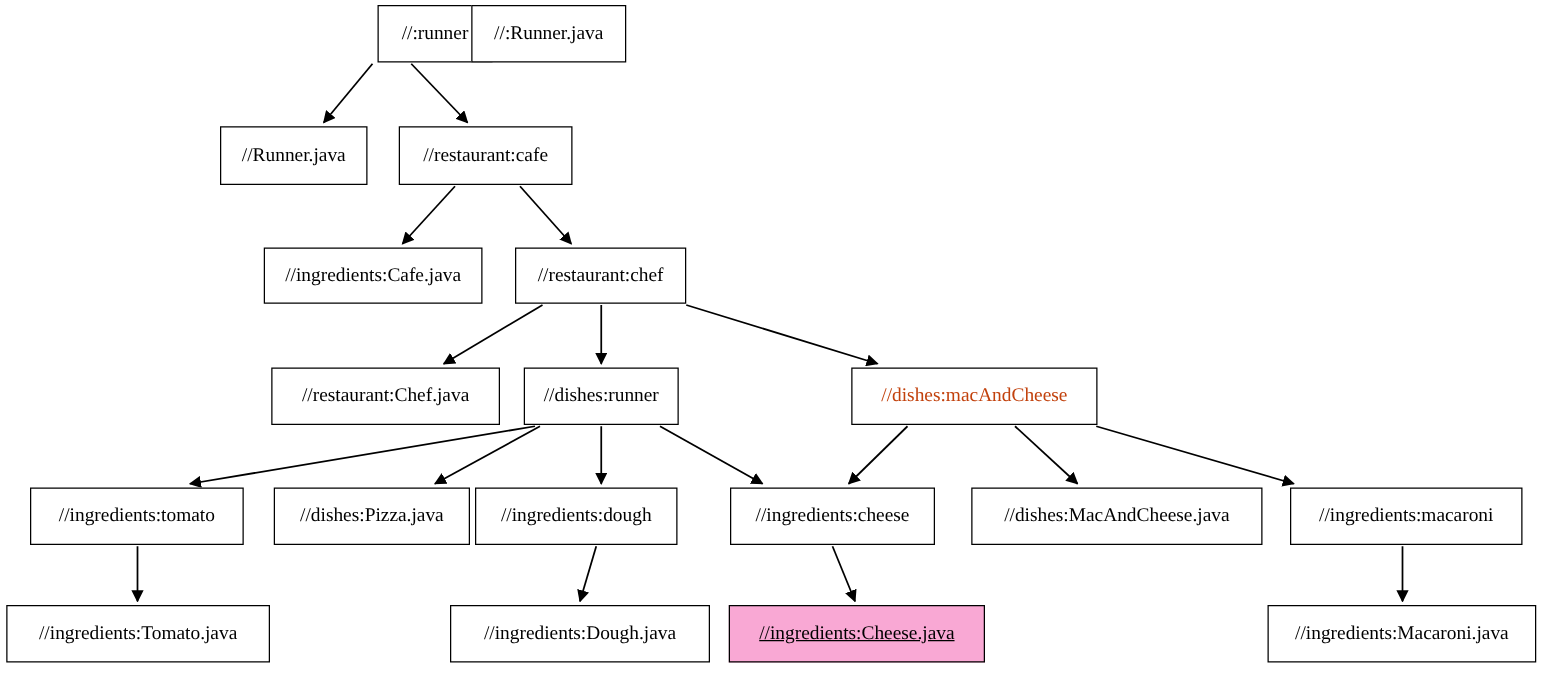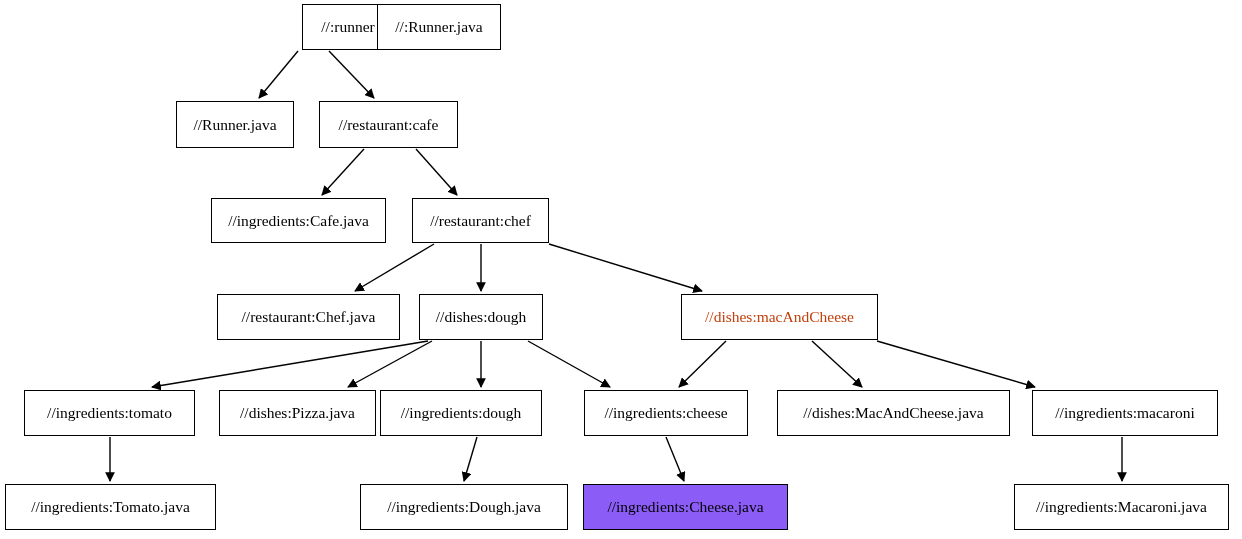--- a/index.html
+++ b/index.html
@@ -92,21 +92,21 @@
       <div class="graph-node" style="left: 211px; top: 198px; width: 175px; height: 45px; border-color: rgb(0, 0, 0); background: rgb(255, 255, 255);">
         <span class="node-label" style="color: rgb(0, 0, 0);">//ingredients:Cafe.java</span>
       </div>
       <div class="graph-node" style="left: 412px; top: 198px; width: 137px; height: 45px; border-color: rgb(0, 0, 0); background: rgb(255, 255, 255);">
         <span class="node-label" style="color: rgb(0, 0, 0);">//restaurant:chef</span>
       </div>
       <div class="graph-node" style="left: 217px; top: 294px; width: 183px; height: 46px; border-color: rgb(0, 0, 0); background: rgb(255, 255, 255);">
         <span class="node-label" style="color: rgb(0, 0, 0);">//restaurant:Chef.java</span>
       </div>
       <div class="graph-node" style="left: 419px; top: 294px; width: 124px; height: 46px; border-color: rgb(0, 0, 0); background: rgb(255, 255, 255);">
-        <span class="node-label" style="color: rgb(0, 0, 0);">//dishes:dough</span>
+        <span class="node-label" style="color: rgb(0, 0, 0);">//dishes:runner</span>
       </div>
       <div class="graph-node" style="left: 681px; top: 294px; width: 197px; height: 46px; border-color: rgb(0, 0, 0); background: rgb(255, 255, 255);">
         <span class="node-label" style="color: #c2410c;">//dishes:macAndCheese</span>
       </div>
       <div class="graph-node" style="left: 24px; top: 390px; width: 171px; height: 46px; border-color: rgb(0, 0, 0); background: rgb(255, 255, 255);">
         <span class="node-label" style="color: rgb(0, 0, 0);">//ingredients:tomato</span>
       </div>
       <div class="graph-node" style="left: 219px; top: 390px; width: 157px; height: 46px; border-color: rgb(0, 0, 0); background: rgb(255, 255, 255);">
         <span class="node-label" style="color: rgb(0, 0, 0);">//dishes:Pizza.java</span>
       </div>
@@ -121,20 +121,20 @@
       </div>
       <div class="graph-node" style="left: 1032px; top: 390px; width: 186px; height: 46px; border-color: rgb(0, 0, 0); background: rgb(255, 255, 255);">
         <span class="node-label" style="color: rgb(0, 0, 0);">//ingredients:macaroni</span>
       </div>
       <div class="graph-node" style="left: 5px; top: 484px; width: 211px; height: 46px; border-color: rgb(0, 0, 0); background: rgb(255, 255, 255);">
         <span class="node-label" style="color: rgb(0, 0, 0);">//ingredients:Tomato.java</span>
       </div>
       <div class="graph-node" style="left: 360px; top: 484px; width: 208px; height: 46px; border-color: rgb(0, 0, 0); background: rgb(255, 255, 255);">
         <span class="node-label" style="color: rgb(0, 0, 0);">//ingredients:Dough.java</span>
       </div>
-      <div class="graph-node" style="left: 583px; top: 484px; width: 205px; height: 46px; border-color: rgb(0, 0, 0); background: #8b5cf6;">
+      <div class="graph-node" style="left: 583px; top: 484px; width: 205px; height: 46px; border-color: rgb(0, 0, 0); background: #f9a8d4; text-decoration: underline;">
         <span class="node-label" style="color: rgb(0, 0, 0);">//ingredients:Cheese.java</span>
       </div>
       <div class="graph-node" style="left: 1014px; top: 484px; width: 215px; height: 46px; border-color: rgb(0, 0, 0); background: rgb(255, 255, 255);">
         <span class="node-label" style="color: rgb(0, 0, 0);">//ingredients:Macaroni.java</span>
       </div>
     </div>
 </div>
 
 </body></html>

